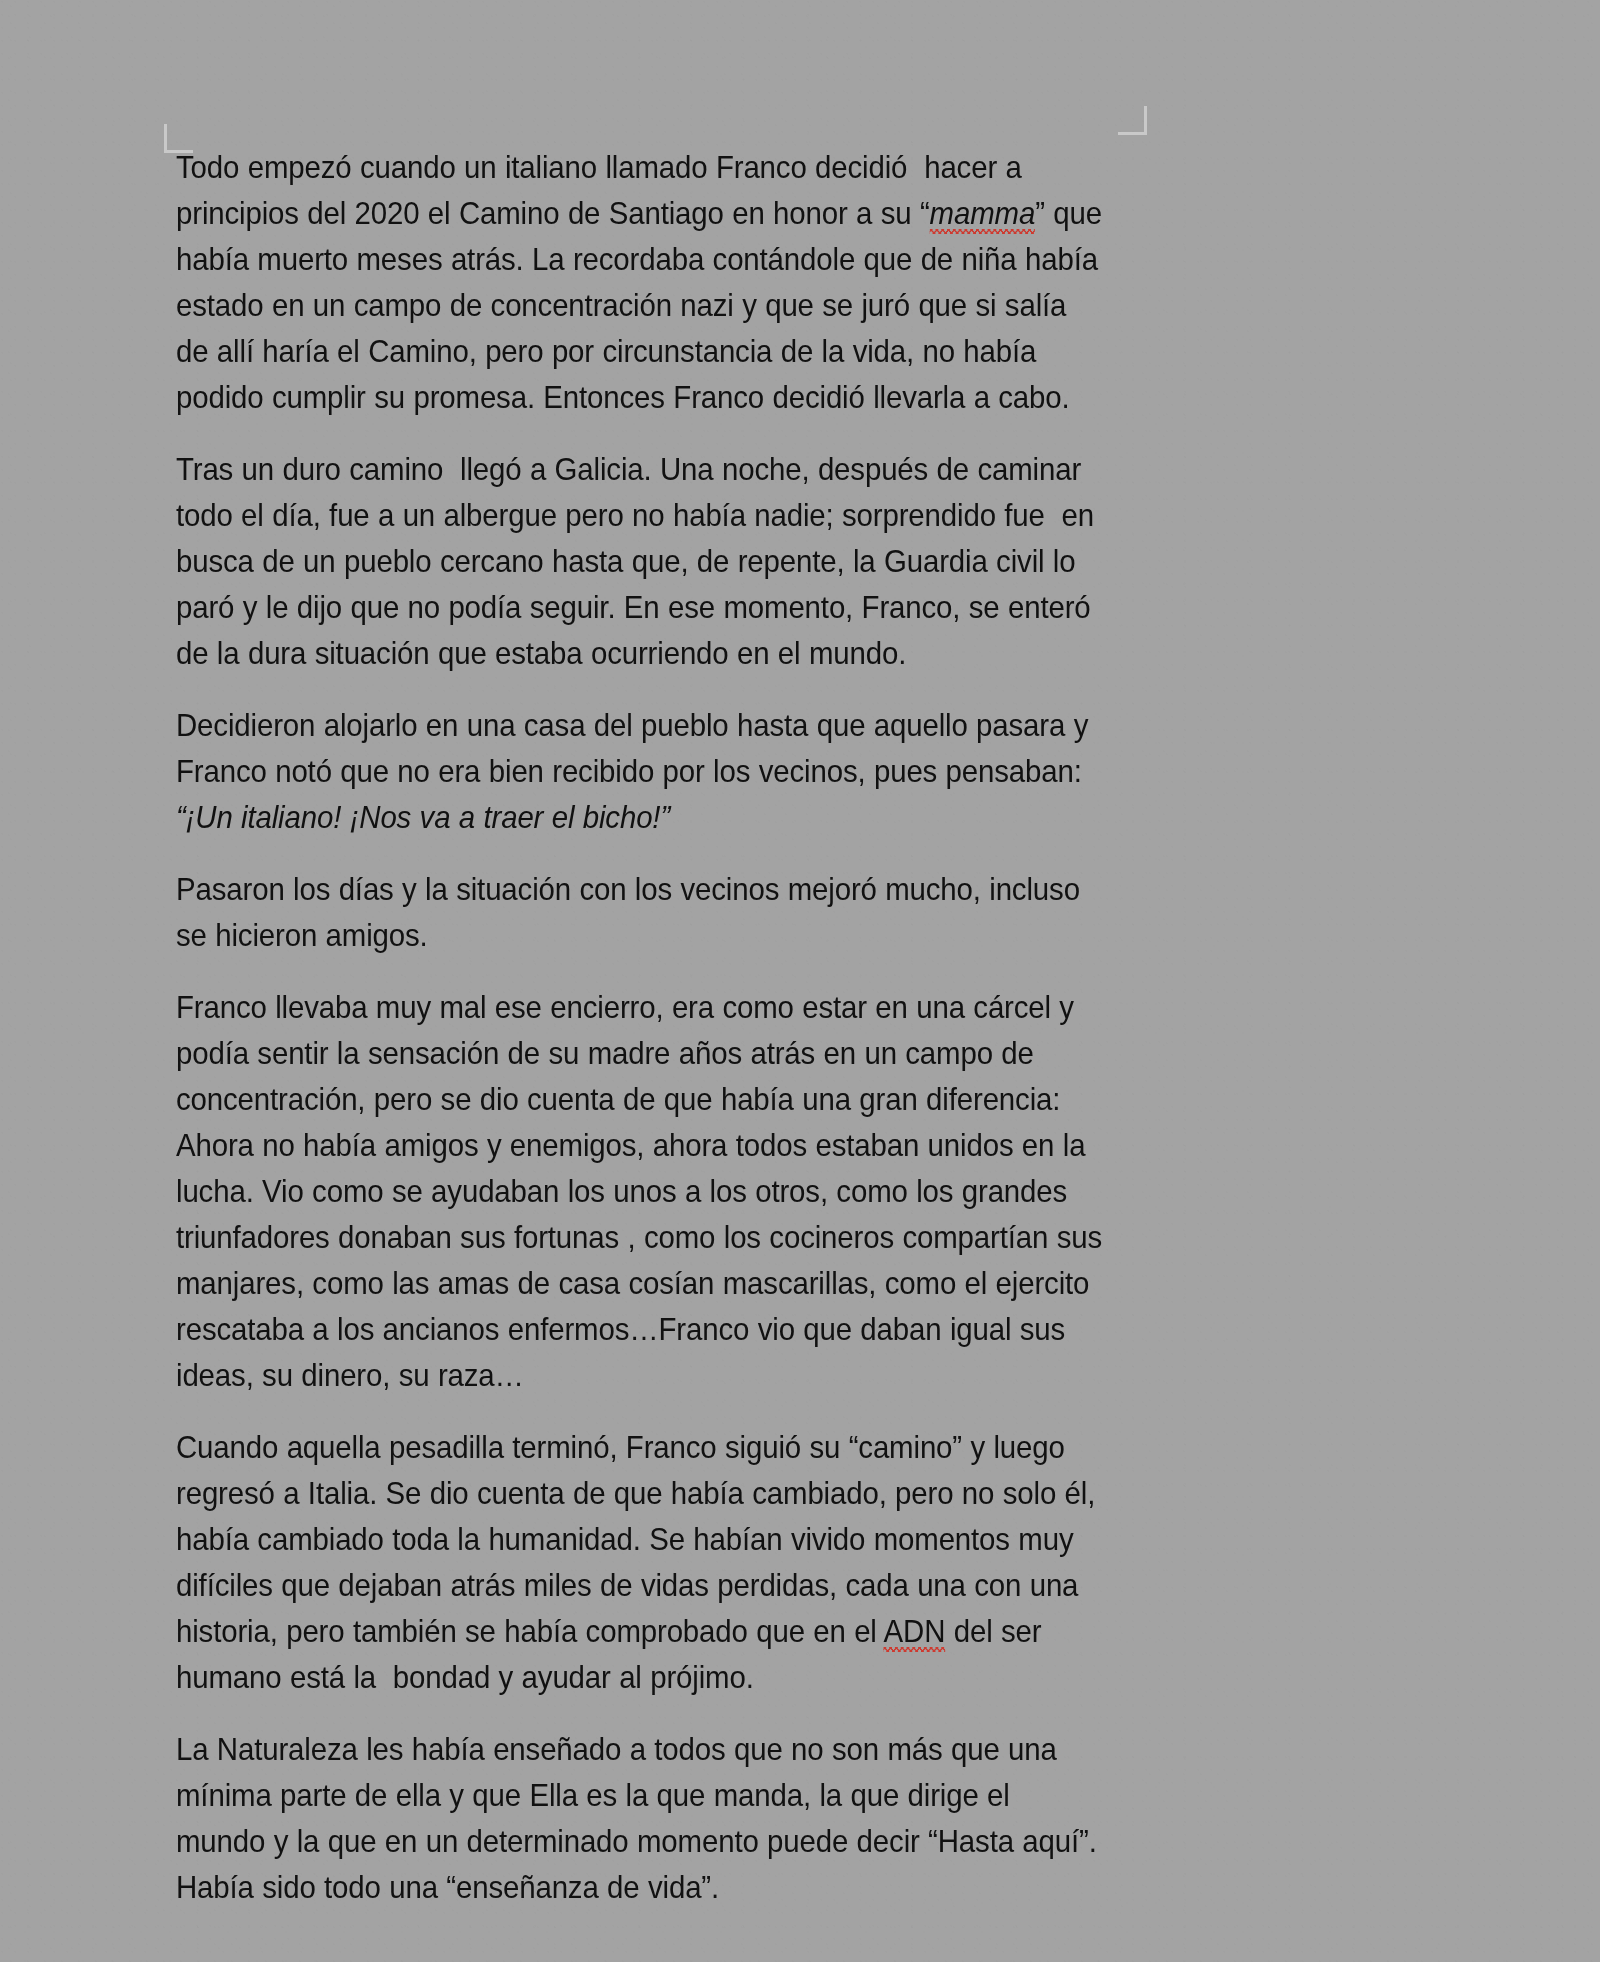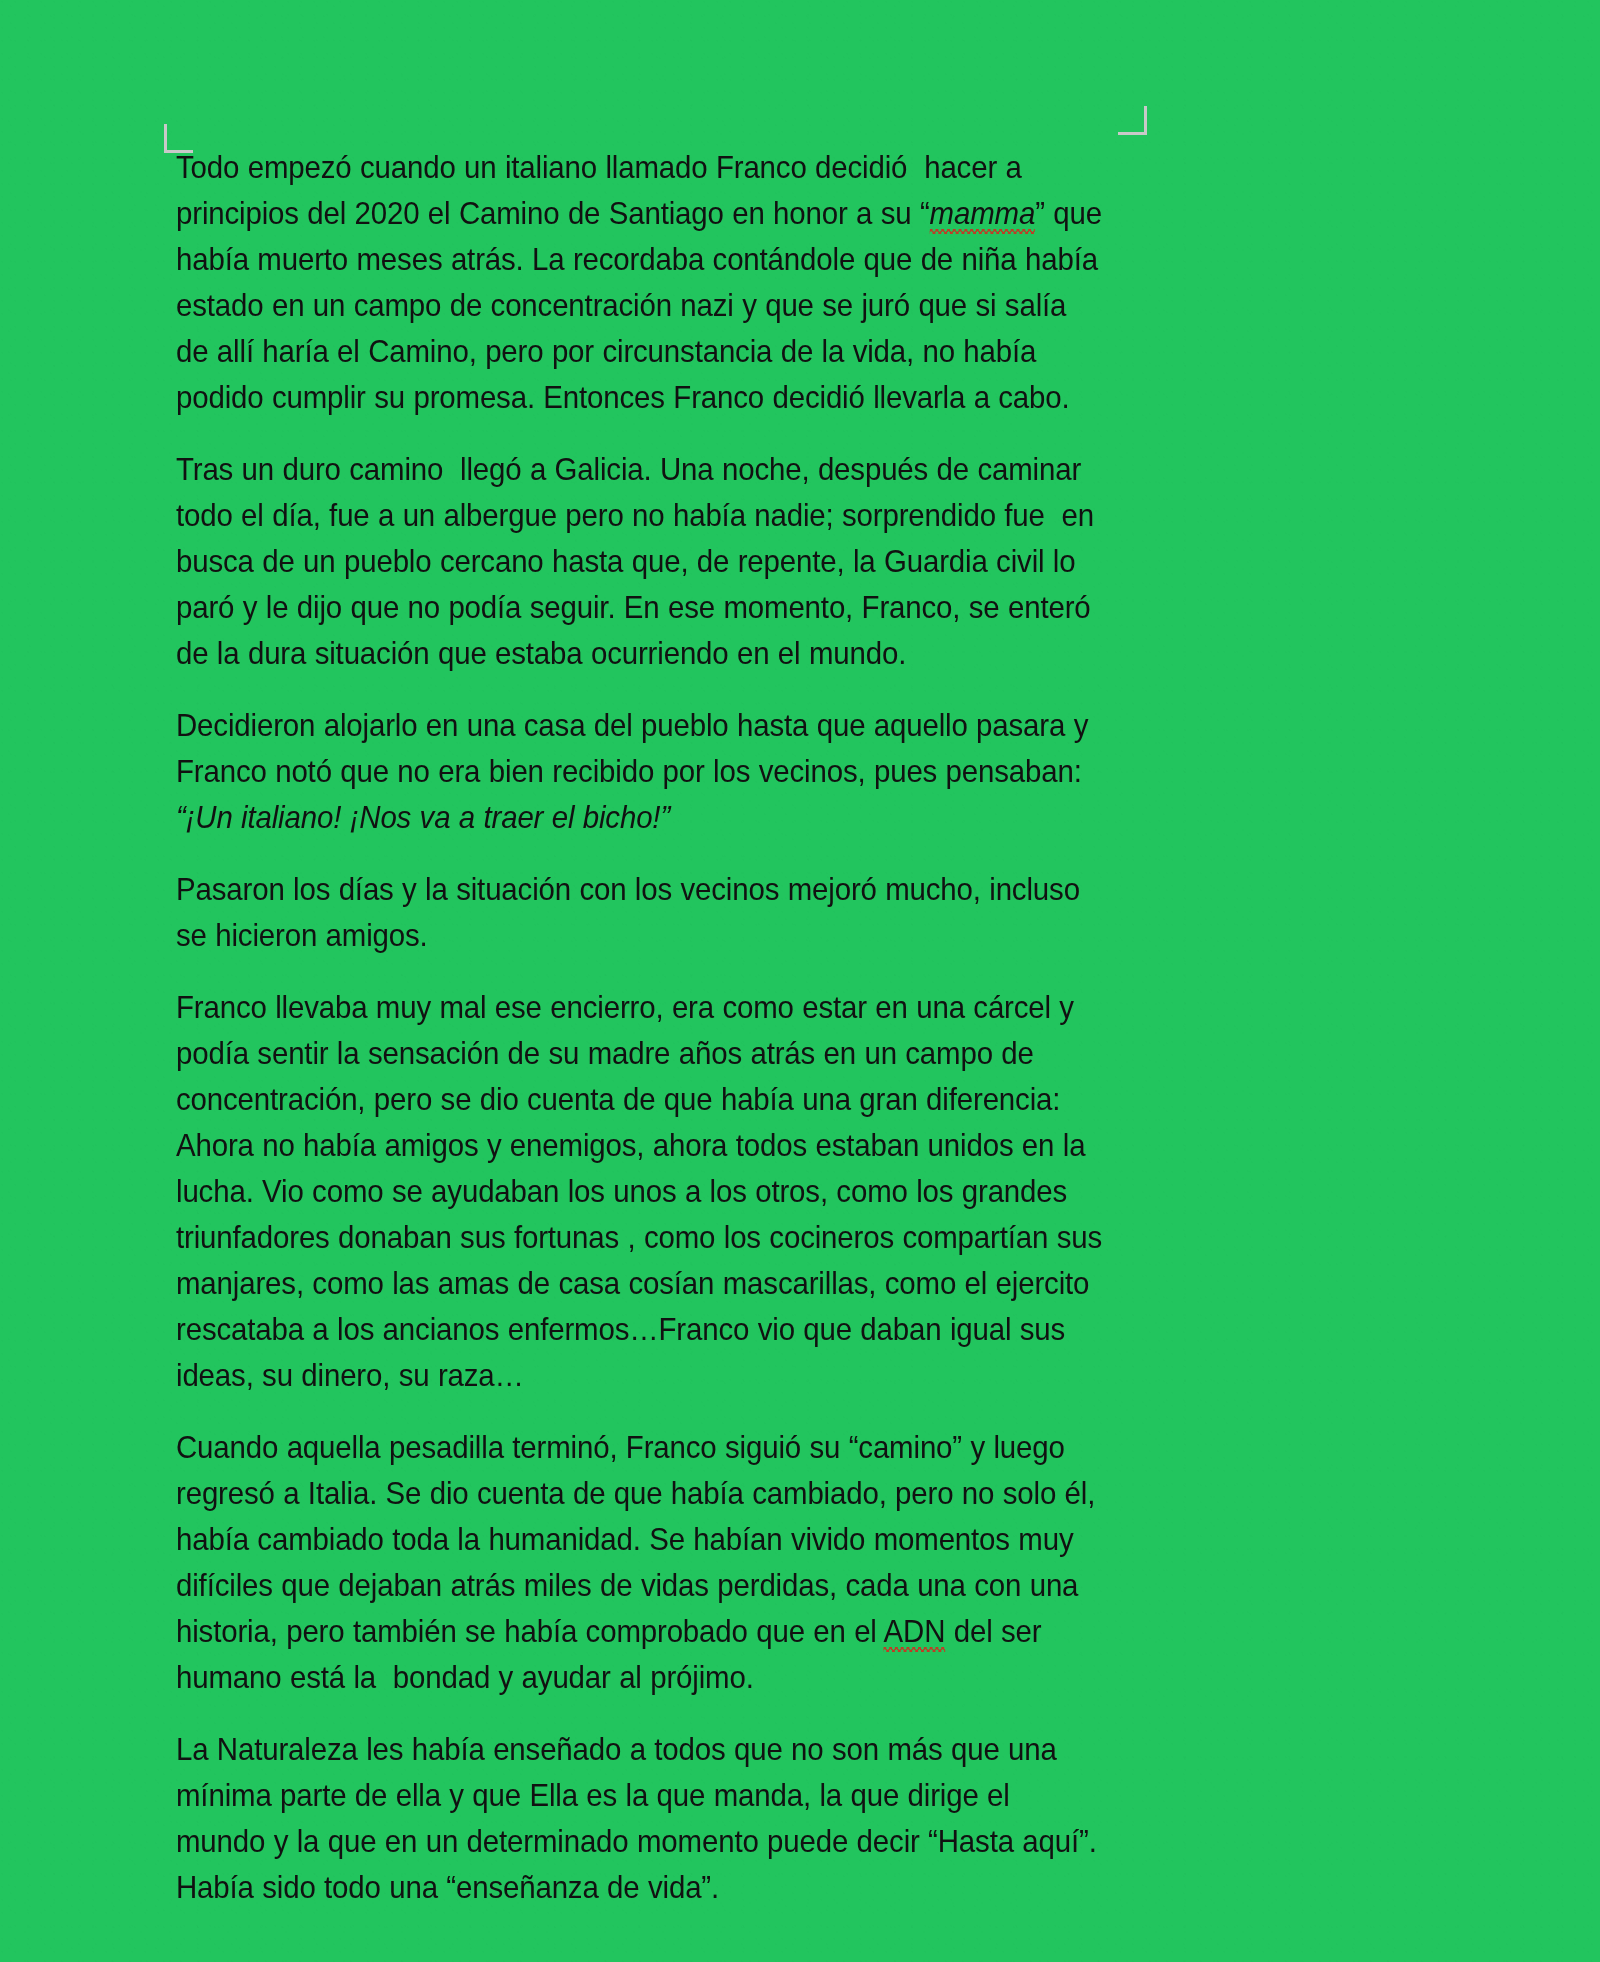--- a/index.html
+++ b/index.html
@@ -6,21 +6,21 @@
   html, body {
     margin: 0;
     padding: 0;
     background: #ffffff;
   }
 
   #page {
     position: relative;
     width: 1600px;
     height: 1962px;
-    background: #22c55e;
+    background: #a3a3a3;
     overflow: hidden;
     font-family: "Liberation Sans", "DejaVu Sans", sans-serif;
   }
 
   
   #paper-texture {
     position: absolute;
     inset: 0;
     pointer-events: none;
     background:

